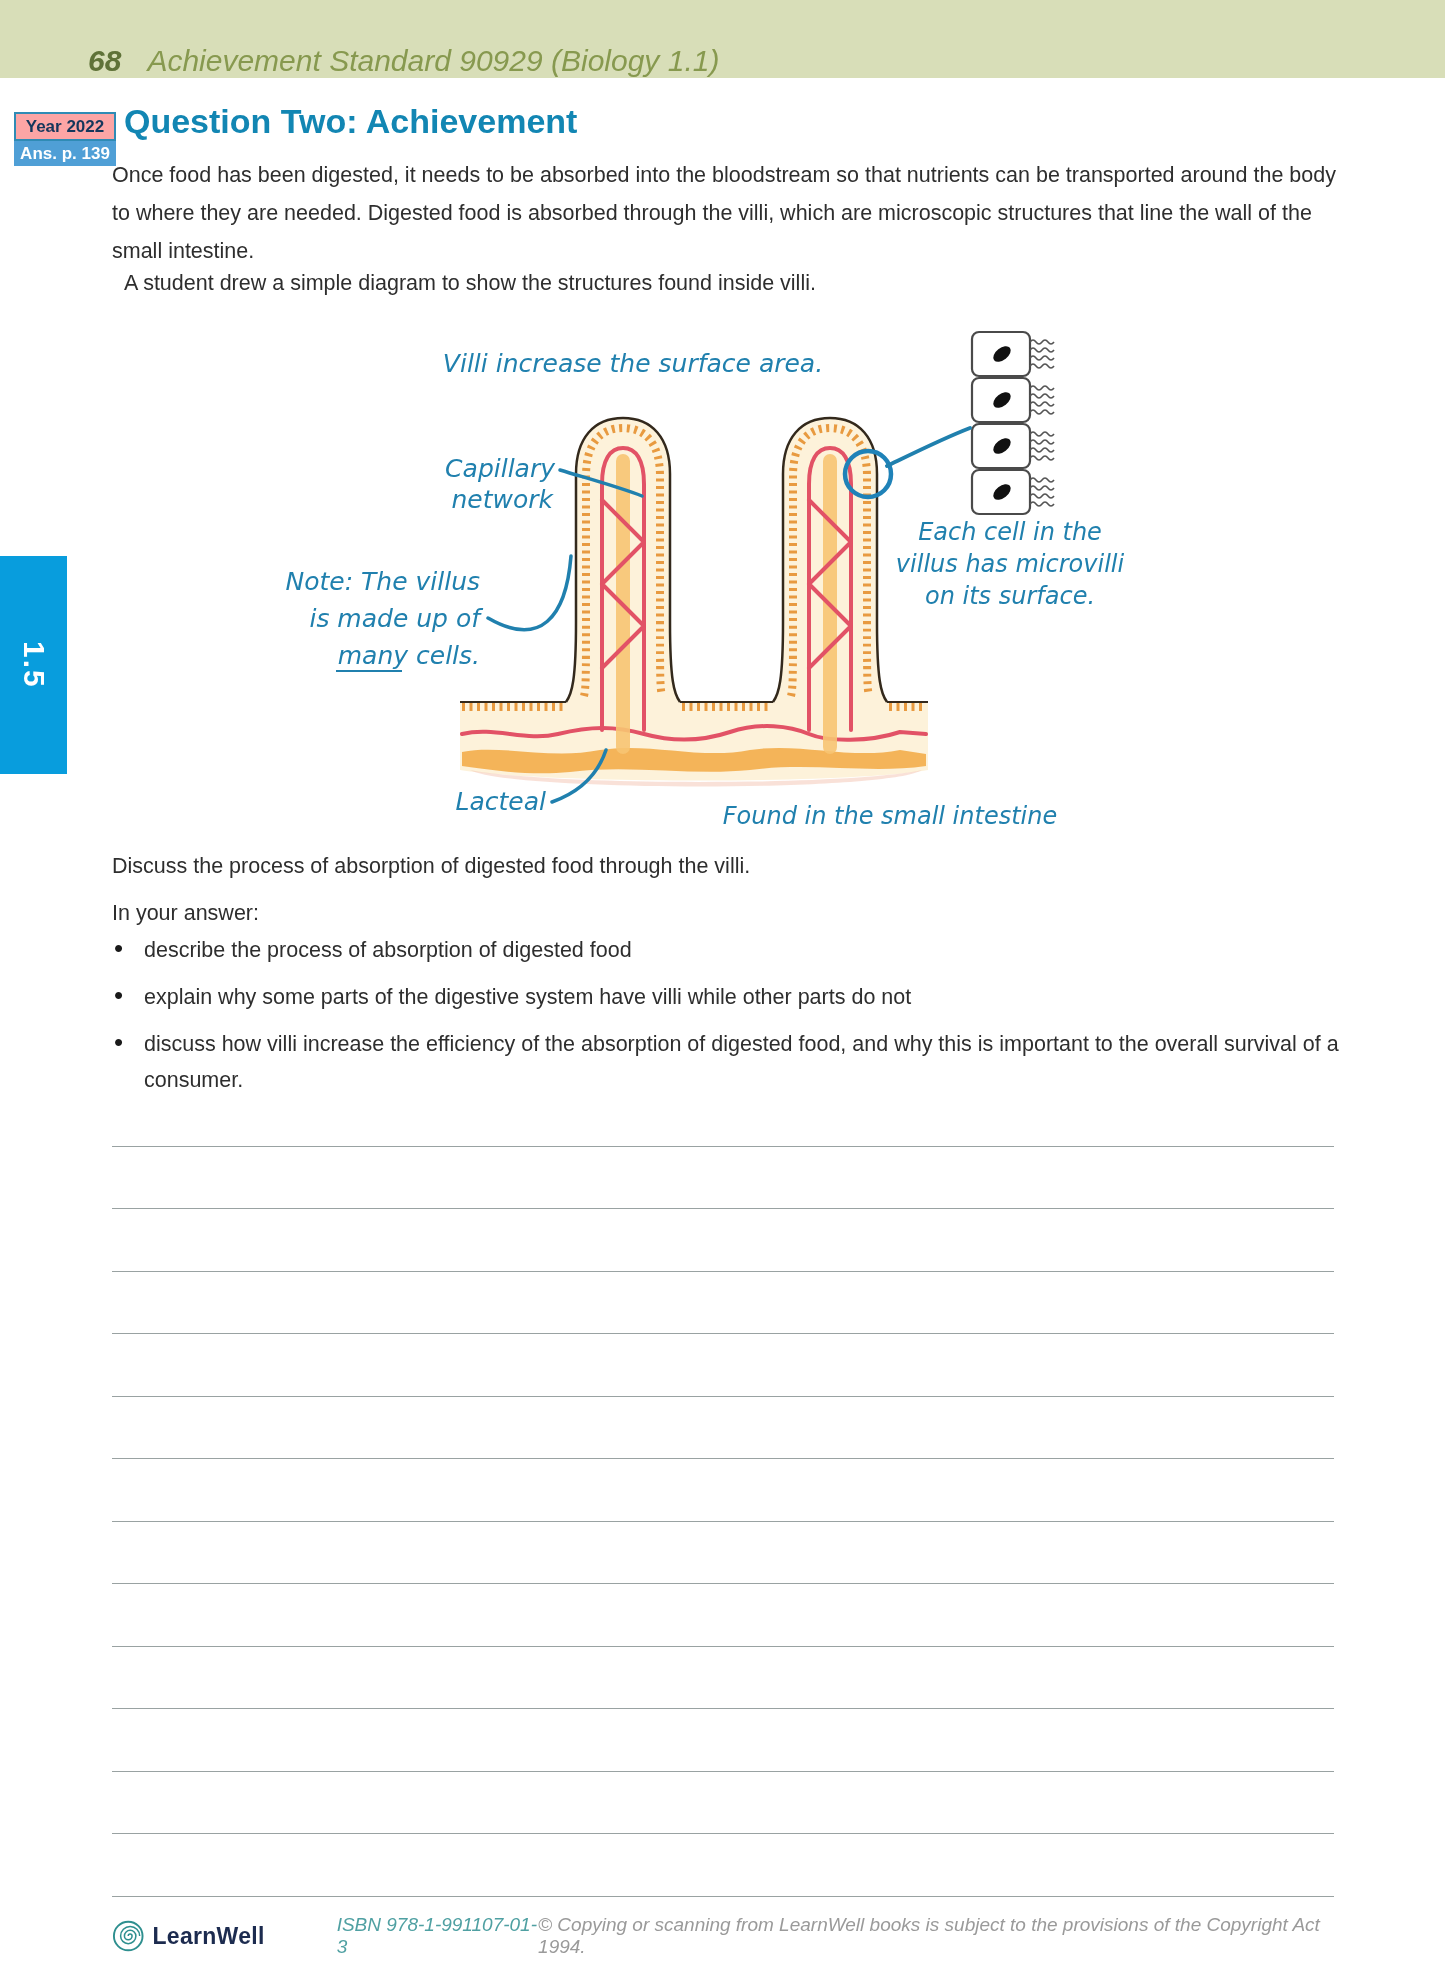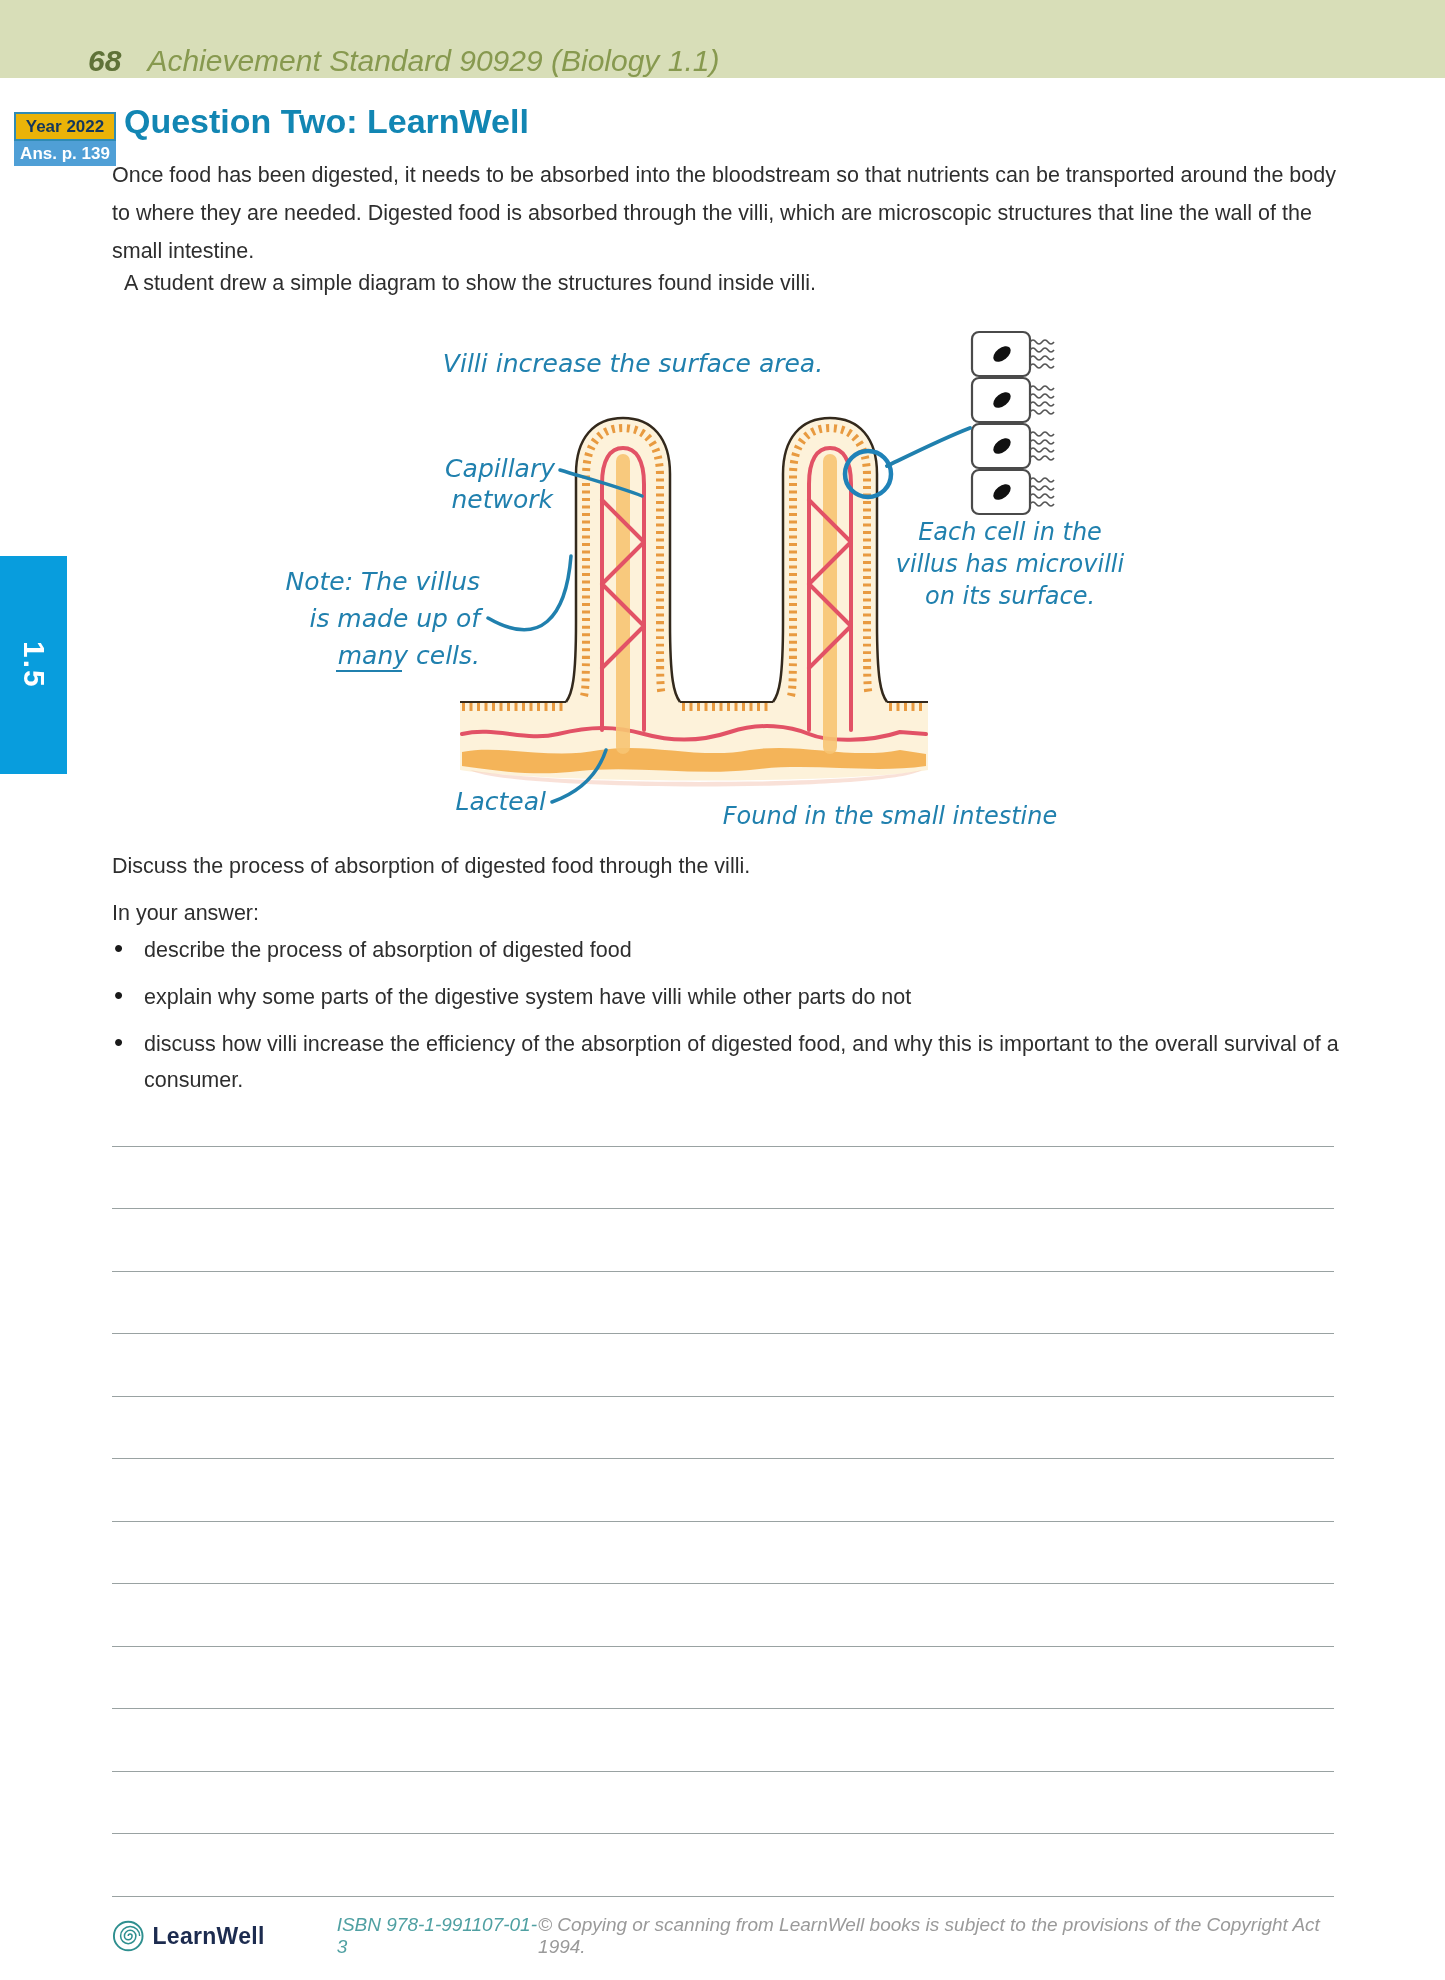--- a/index.html
+++ b/index.html
@@ -7,21 +7,21 @@
         font-family:"Liberation Sans",sans-serif;color:#2e2e2e;}
 
   
   .page-header{position:absolute;top:0;left:0;right:0;height:78px;background:#d8deb8;
                display:flex;align-items:flex-end;padding-left:88px;box-sizing:border-box;gap:26px;padding-top:10px;}
   .page-num{font-size:30px;font-weight:bold;font-style:italic;color:#5f7238;}
   .header-title{font-size:30px;font-style:italic;color:#87994f;}
 
   
   .badge{position:absolute;left:14px;top:112px;width:102px;text-align:center;font-size:17px;line-height:1;}
-  .badge-year{border:2px solid #2f8bb5;background:#eab308;color:#14375c;font-weight:bold;padding:4px 2px;}
+  .badge-year{border:2px solid #2f8bb5;background:#fca5a5;color:#14375c;font-weight:bold;padding:4px 2px;}
   .badge-ans{background:#4f9fd6;color:#fff;font-weight:bold;padding:4px 2px;}
 
   .question-title{position:absolute;left:124px;top:102px;margin:0;font-size:34px;font-weight:bold;color:#1286b3;}
 
   .body-text{position:absolute;left:112px;width:1232px;font-size:21.5px;line-height:38px;color:#2e2e2e;margin:0;}
   .intro{top:156px;}
   .diagram-intro{top:264px;margin-left:12px;}
   .task{top:847px;}
   .answer-prompt{top:894px;}
 
@@ -57,21 +57,21 @@
   <header class="page-header">
     <span class="page-num">68</span>
     <span class="header-title">Achievement Standard 90929 (Biology 1.1)</span>
   </header>
 
   <div class="badge">
     <div class="badge-year">Year 2022</div>
     <div class="badge-ans">Ans. p. 139</div>
   </div>
 
-  <h1 class="question-title">Question Two: LearnWell</h1>
+  <h1 class="question-title">Question Two: Achievement</h1>
 
   <p class="body-text intro">Once food has been digested, it needs to be absorbed into the bloodstream so that nutrients can be transported around the body to where they are needed. Digested food is absorbed through the villi, which are microscopic structures that line the wall of the small intestine.</p>
   <p class="body-text diagram-intro">A student drew a simple diagram to show the structures found inside villi.</p>
 
   <svg class="diagram" width="900" height="515" viewBox="0 0 900 515">
 
     <g>
       <path d="M210,380 L678,380 L678,448 C600,462 300,462 210,448 Z" fill="#fdf2da"></path>
       <path d="M220,448 C300,464 600,464 672,448 C640,470 260,470 220,448 Z" fill="#f4c9b8" opacity="0.55"></path>
       <path d="M212,412 C245,404 275,420 308,412 S365,404 394,412 S450,420 480,410 S540,404 559,412 S620,420 650,410 L676,412" fill="none" stroke="#e25266" stroke-width="4" stroke-linecap="round"></path>

